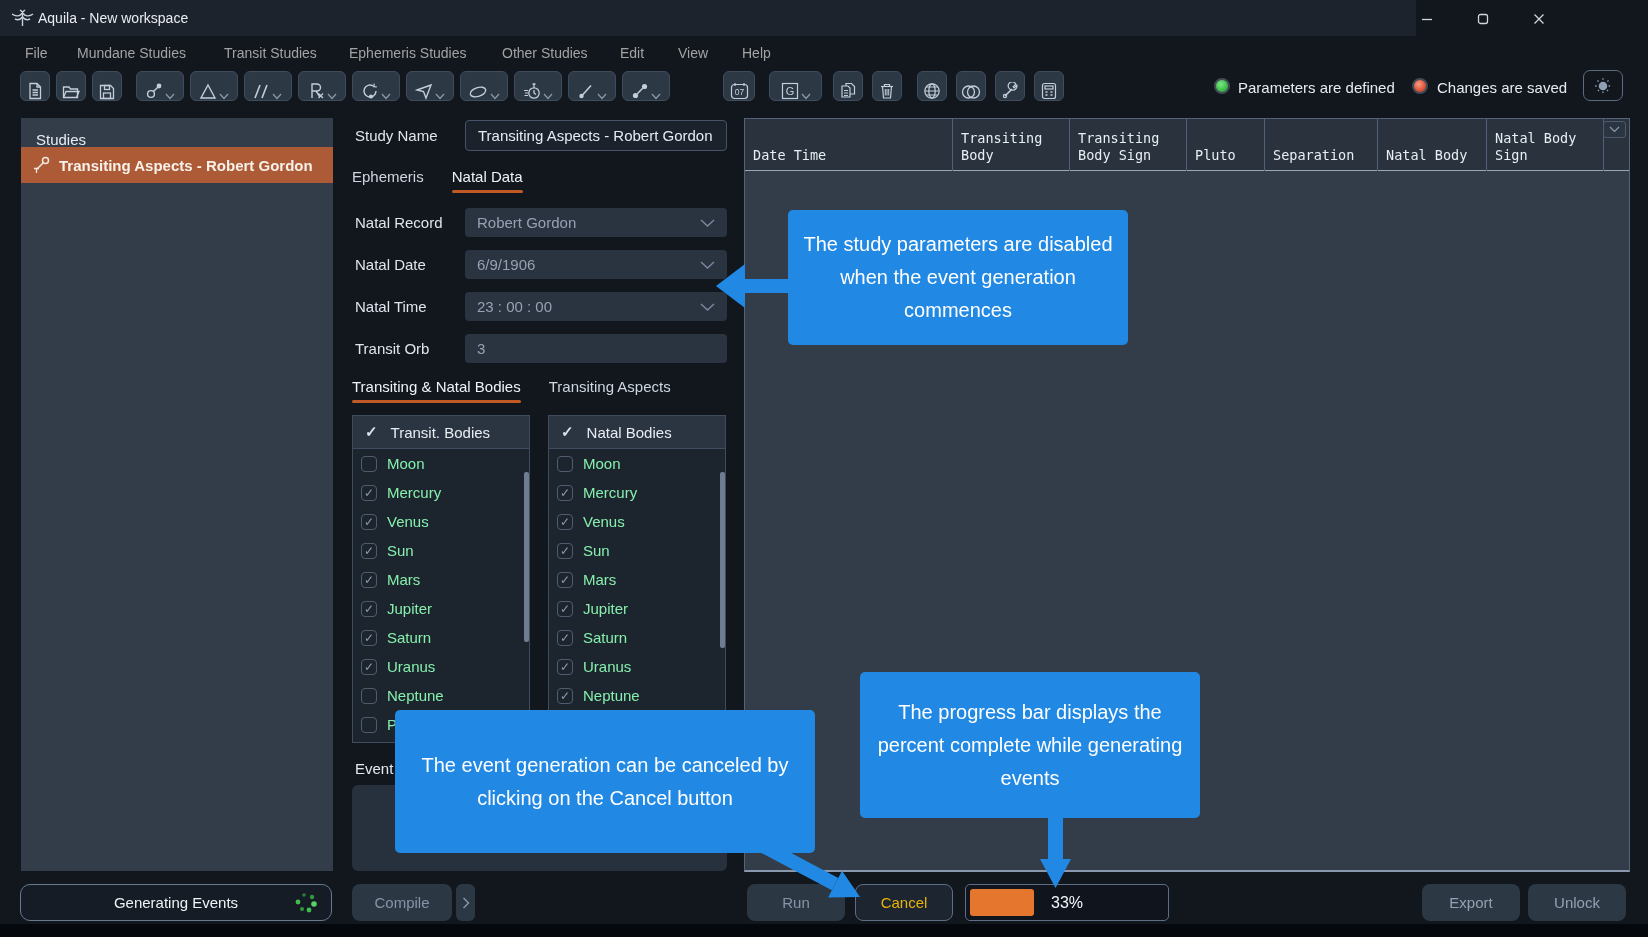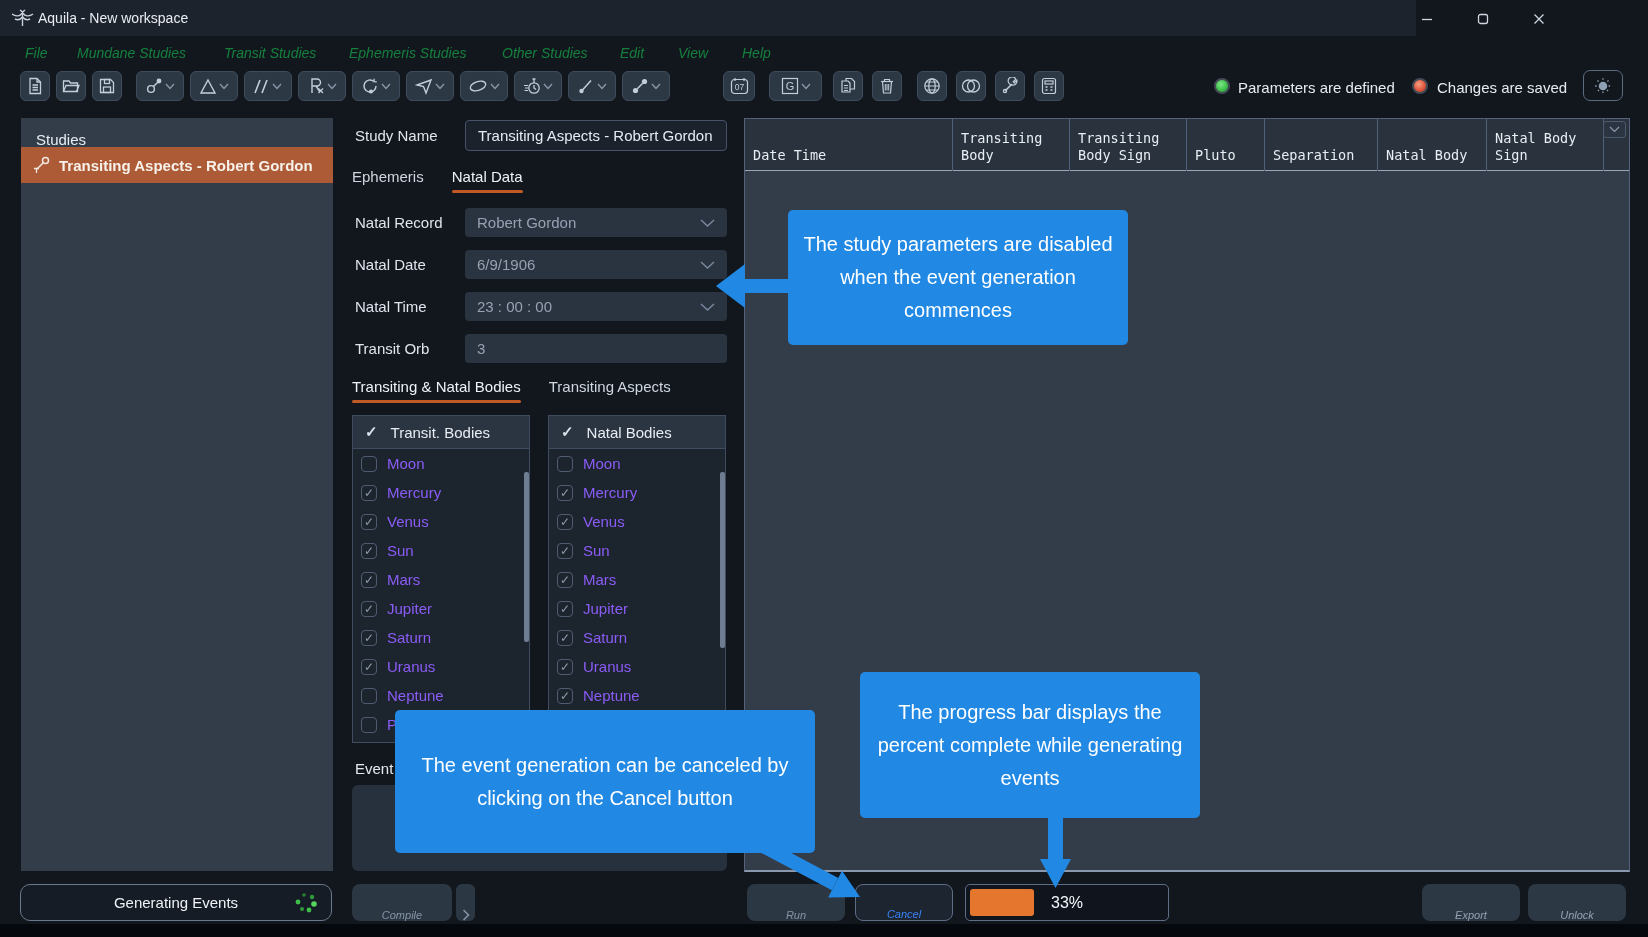--- a/index.html
+++ b/index.html
@@ -11,27 +11,27 @@
   }
   .abs { position:absolute; }
 
   
   #titlebar { left:0; top:0; width:1416px; height:36px; background:#1c232d; }
   #title-text { left:38px; top:10px; font-size:14px; color:#e9edf2; }
   .winctl { top:9px; width:30px; height:20px; display:flex; align-items:center; justify-content:center; color:#cfd6df; }
 
   
   #menubar { left:0; top:36px; width:1648px; height:34px; display:flex; align-items:center; }
-  .menu-item { position:absolute; font-size:14px; color:#15803d; top:9px;font-style:italic; }
+  .menu-item { position:absolute; font-size:14px; color:#a3a3a3; top:9px; }
 
   
   .tbtn {
     position:absolute; top:71px; height:30px; border-radius:6px;
     background:#2d3845; border:1px solid #3f4c5e; color:#bef264;
-    display:flex; align-items:center; justify-content:center; gap:2px;
+    display:flex; align-items:flex-end; justify-content:center; gap:2px;
   }
   .tbtn svg { display:block; }
   .tbtn .chevglyph { width:10px; height:7px; }
 
   #status-area { font-size:15px; color:#e6ebf1; }
   .led { position:absolute; width:16px; height:16px; border-radius:50%; border:2px solid #434b57; top:78px; }
   #theme-btn { left:1583px; top:70px; width:40px; height:31px; border:1px solid #5b6b80; border-radius:7px;
     display:flex; align-items:center; justify-content:center; background:transparent; }
 
   
@@ -61,40 +61,40 @@
   .fieldrow .chev { position:absolute; right:12px; top:11px; }
 
   .listbox { position:absolute; top:415px; height:328px; background:#1c242e; border:1px solid #3f4b5e; overflow:hidden; }
   .list-head { height:33px; background:#2b3441; border-bottom:1px solid #3f4b5e; display:flex; align-items:center; }
   .list-head .hk { color:#dde3eb; font-size:15px; font-weight:bold; margin-left:12px; }
   .list-head .hl { color:#e8edf3; font-size:15px; font-weight:normal; margin-left:13px; }
   .lrow { height:29px; display:flex; align-items:center; }
   .cb { width:16px; height:16px; border:1px solid #4f5c70; border-radius:4px; margin-left:8px;
     display:flex; align-items:center; justify-content:center; font-size:12px; color:transparent; }
   .lrow.checked .cb { color:#8e9aab; }
-  .lrow .ll { margin-left:10px; font-size:15px; color:#8b5cf6; }
+  .lrow .ll { margin-left:10px; font-size:15px; color:#86efac; }
   .vscroll { position:absolute; width:5px; border-radius:2px; background:#6f7d92; }
 
   #event-label { left:355px; top:760px; font-size:15px; color:#e3e9f0; }
   #event-box { left:352px; top:785px; width:375px; height:86px; background:#27303d; border-radius:6px; }
 
   
   #results-panel { left:744px; top:118px; width:886px; height:754px; background:#333d49;
     border:1px solid #55637a; border-bottom:2px solid #8a98ad; }
   #results-header { position:absolute; left:0; top:0; width:100%; height:52px; background:#29323d;
     display:flex; border-bottom:1px solid #99a5b8; }
   .th { height:52px; border-right:1px solid #50607a; display:flex; align-items:flex-end;
     font-family:"DejaVu Sans Mono", monospace; font-size:13.5px; color:#e9eef4; padding:0 6px 7px 8px; line-height:17px; }
   #tbl-chevbtn { position:absolute; right:3px; top:2px; width:23px; height:17px; background:#2b3542;
     border:1px solid #4d5a6e; border-radius:3px; display:flex; align-items:center; justify-content:center; }
 
   
   .pillbtn { position:absolute; top:884px; height:37px; border-radius:8px; background:#2c3744;
-    display:flex; align-items:flex-end; justify-content:center; font-size:11px; color:#8594a6;font-style:italic; }
-  #cancel-btn { background:#1c2530; border:1px solid #5d6e86; color:#3b82f6; }
+    display:flex; align-items:center; justify-content:center; font-size:15px; color:#8594a6; }
+  #cancel-btn { background:#1c2530; border:1px solid #5d6e86; color:#eab308; }
   #compile-chev { width:19px; border-radius:6px; color:#8594a6; }
   #progress { position:absolute; left:965px; top:884px; width:204px; height:37px; border:1px solid #5d6e86;
     border-radius:5px; background:#10151d; }
   #progress-fill { position:absolute; left:4px; top:4px; bottom:4px; background:#e5762e; border-radius:3px; }
   #progress-label { position:absolute; inset:0; display:flex; align-items:center; justify-content:center;
     font-size:16px; color:#f2f5f9; }
   #bottom-band { left:0; top:924px; width:1648px; height:13px; background:#05080d; }
 
   
   .callout { position:absolute; background:#2189e4; border-radius:5px; color:#ffffff;

